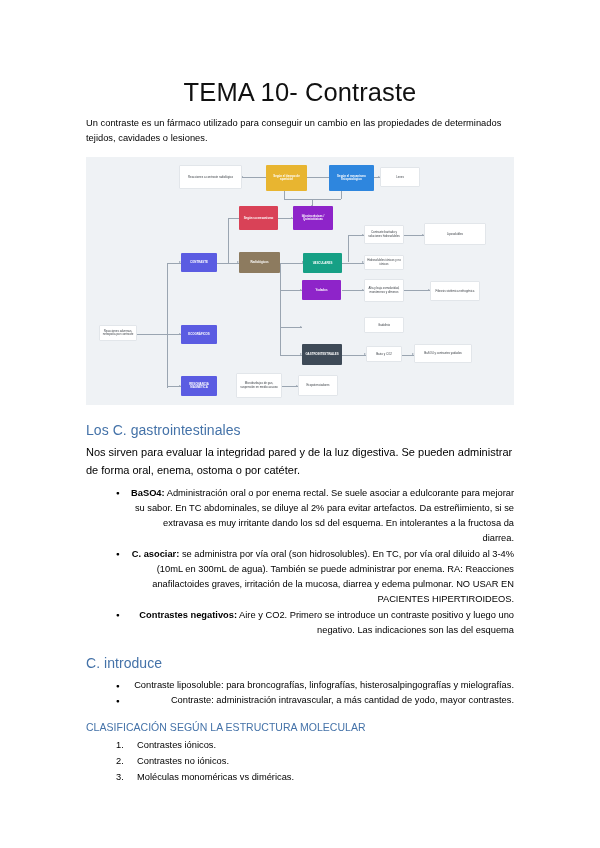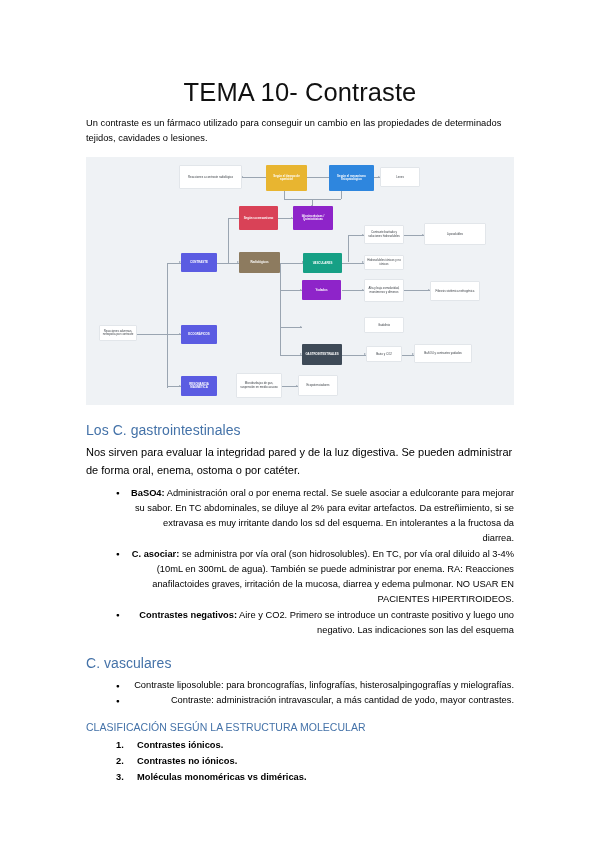--- a/index.html
+++ b/index.html
@@ -147,21 +147,20 @@
     line-height: 2.45;
     color: #000;
   }
   ul.bullets.tight > li { margin-bottom: 0; }
 
   ol.numbered {
     list-style: none;
     margin: 4px 0 0 0;
     padding: 0 0 0 30px;
     counter-reset: li;
-    font-weight: bold;
   }
   ol.numbered > li {
     position: relative;
     font-size: 9.3px;
     line-height: 1.72;
     padding-left: 21px;
     counter-increment: li;
   }
   ol.numbered > li::before {
     content: counter(li) ".";
@@ -312,21 +311,21 @@
         <b>BaSO4</b><b>:</b><span> Administración oral o por enema rectal. Se suele asociar a edulcorante para mejorar su sabor. En TC abdominales, se diluye al 2% para evitar artefactos. Da estreñimiento, si se extravasa es muy irritante dando los sd del esquema. En intolerantes a la fructosa da diarrea.</span>
       </li>
       <li>
         <b>C. asociar</b><b>:</b><span> se administra por vía oral (son hidrosolubles). En TC, por vía oral diluido al 3-4% (10mL en 300mL de agua). También se puede administrar por enema. RA: Reacciones anafilactoides graves, irritación de la mucosa, diarrea y edema pulmonar. NO USAR EN PACIENTES HIPERTIROIDEOS.</span>
       </li>
       <li>
         <b>Contrastes negativos</b><b>:</b><span> Aire y CO2. Primero se introduce un contraste positivo y luego uno negativo. Las indicaciones son las del esquema</span>
       </li>
     </ul>
 
-    <h2 class="section">C. vasculares</h2>
+    <h2 class="section">C. introduce</h2>
 
     <ul class="bullets tight">
       <li>
         <span>Contraste liposoluble: para broncografías, linfografías, histerosalpingografías y mielografías.</span>
       </li>
       <li>
         <span>Contraste: administración intravascular, a más cantidad de yodo, mayor contrastes.</span>
       </li>
     </ul>
 

